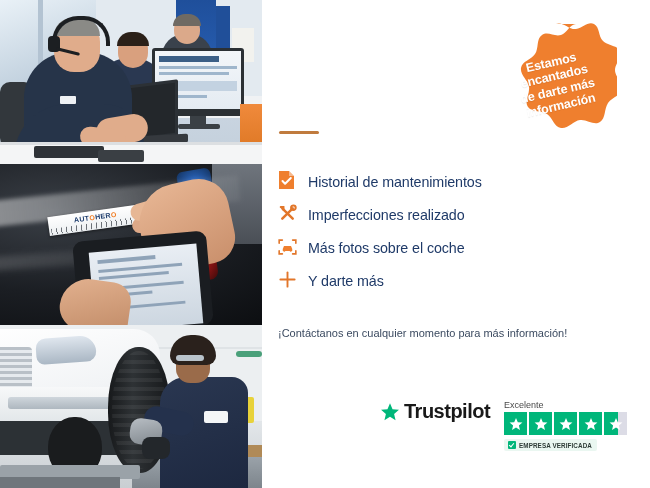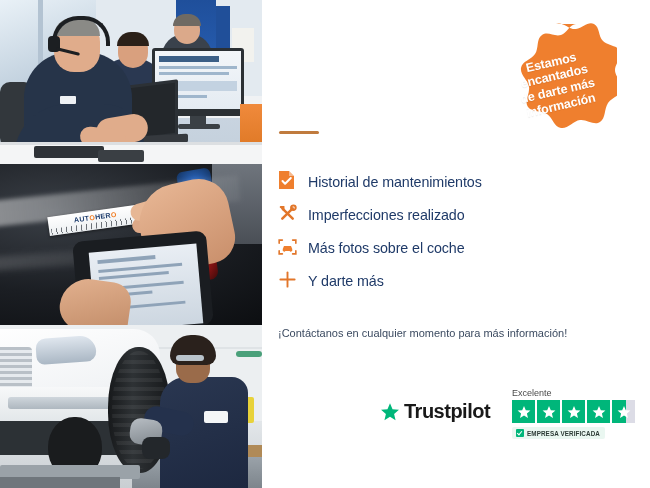--- a/index.html
+++ b/index.html
@@ -197,21 +197,21 @@
   
   .para{position:absolute;left:16px;top:325px;width:360px;
     font-size:11px;line-height:1.55;color:#3b4a60;}
   .para div{white-space:nowrap;}
 
   
   .tp{position:absolute;left:118px;top:388px;width:260px;height:58px;}
   .tp-logo{position:absolute;left:0;top:12px;display:flex;align-items:center;gap:4px;}
   .tp-logo .star{width:20px;height:20px;}
   .tp-logo .word{font-size:20px;font-weight:bold;color:#191919;letter-spacing:-.5px;}
-  .tp-rating{position:absolute;left:124px;top:0;width:136px;margin-left:8px;}
+  .tp-rating{position:absolute;left:124px;top:12px;width:136px;}
   .tp-exc{font-size:9px;color:#4a4a4a;margin-bottom:2px;}
   .stars{display:flex;gap:2px;}
   .stars .s{width:23px;height:23px;background:#00b67a;position:relative;}
   .stars .s.partial{background:#dcdce6;}
   .stars .s.partial .fill{position:absolute;left:0;top:0;bottom:0;width:62%;background:#00b67a;}
   .stars .s svg{position:absolute;left:50%;top:50%;transform:translate(-50%,-50%);}
   .verified{display:inline-flex;align-items:center;gap:3px;margin-top:4px;
     background:#eaf7f1;border-radius:2px;padding:2px 5px 2px 4px;}
   .verified .vchk{width:8px;height:8px;background:#00b67a;border-radius:1px;position:relative;}
   .verified .vchk:after{content:"";position:absolute;left:2px;top:1px;width:2px;height:4px;

